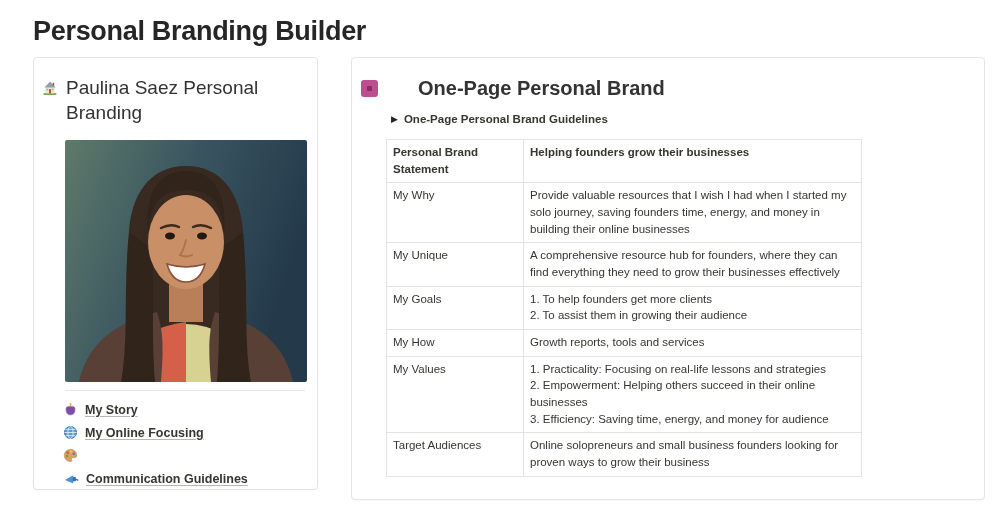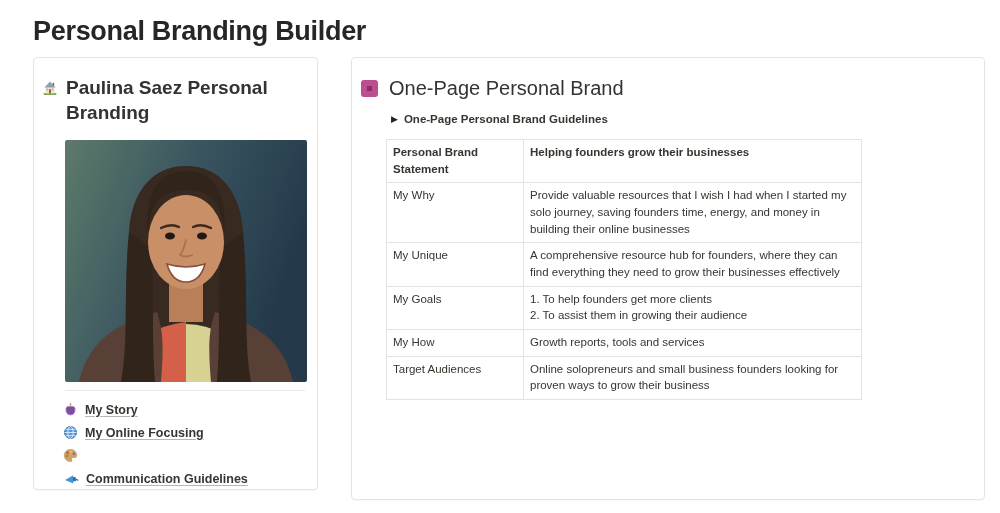--- a/index.html
+++ b/index.html
@@ -15,42 +15,42 @@
     position: absolute; top: 57px; background: #fff;
     border: 1px solid #e4e4e4; border-radius: 4px;
     box-shadow: 0 1px 2px rgba(0,0,0,0.03);
   }
   .card-left  { left: 33px;  width: 285px; height: 433px; }
   .card-right { left: 351px; width: 634px; height: 443px; }
 
   
   .lc-header { display: flex; align-items: flex-start; gap: 8px; padding: 17px 12px 0 8px; }
   .lc-header .emoji-icon { flex: 0 0 16px; margin-top: 5px; }
-  .lc-title { font-size: 19px; line-height: 25px; font-weight: 700; color: #333333; }
+  .lc-title { font-size: 19px; line-height: 25px; font-weight: 400; color: #333333; }
 
   .portrait { display: block; width: 242px; height: 242px; margin: 15px 12px 0 31px; border-radius: 2px; }
 
   .lc-divider { height: 1px; background: #e8e8e8; margin: 8px 12px 5px 31px; }
 
   .links { padding: 2px 0 0 29px; }
   .link-row { display: flex; align-items: center; gap: 7px; height: 23px; cursor: pointer; }
   .link-row .emoji-icon { flex: 0 0 15px; }
   .link-label {
     font-size: 12.5px; font-weight: 600; color: #37352f;
     text-decoration: underline; text-decoration-color: #b8b6b2; text-underline-offset: 2px;
   }
 
   
   .rc-header { display: flex; align-items: center; gap: 11px; padding: 18px 12px 0 9px; }
   .brand-icon {
     width: 17px; height: 17px; border-radius: 3px; background: #bb4f90;
     display: flex; align-items: center; justify-content: center; flex: 0 0 17px;
   }
   .brand-icon span { width: 5px; height: 5px; background: #8c2d63; display: block; }
-  .rc-title { font-size: 20px; line-height: 24px; font-weight: 400; color: #333333; }
+  .rc-title { font-size: 20px; line-height: 24px; font-weight: 700; color: #333333; margin-left: 29px; }
 
   .toggle-row { display: flex; align-items: center; gap: 6px; margin: 13px 0 0 39px; cursor: pointer; }
   .toggle-arrow { font-size: 9px; color: #222; line-height: 1; }
   .toggle-label { font-size: 11.5px; font-weight: 600; color: #37352f; }
 
   table.brand-table { border-collapse: collapse; margin: 14px 0 0 34px; width: 475px; table-layout: fixed; }
   .brand-table td {
     border: 1px solid #e3e3e3; vertical-align: top;
     font-size: 11.5px; line-height: 1.45; padding: 4px 6px 5px; color: #37352f;
   }
@@ -202,18 +202,24 @@
       <tr>
         <td>My Goals</td>
         <td class="val">1. To help founders get more clients
 2. To assist them in growing their audience</td>
       </tr>
       <tr>
         <td>My How</td>
         <td class="val">Growth reports, tools and services</td>
       </tr>
       <tr>
+        <td>My Values</td>
+        <td class="val">1. Practicality: Focusing on real-life lessons and strategies
+2. Empowerment: Helping others succeed in their online businesses
+3. Efficiency: Saving time, energy, and money for audience</td>
+      </tr>
+      <tr>
         <td>Target Audiences</td>
         <td class="val">Online solopreneurs and small business founders looking for proven ways to grow their business</td>
       </tr>
     </tbody>
   </table>
 </div>
 
 </body></html>

